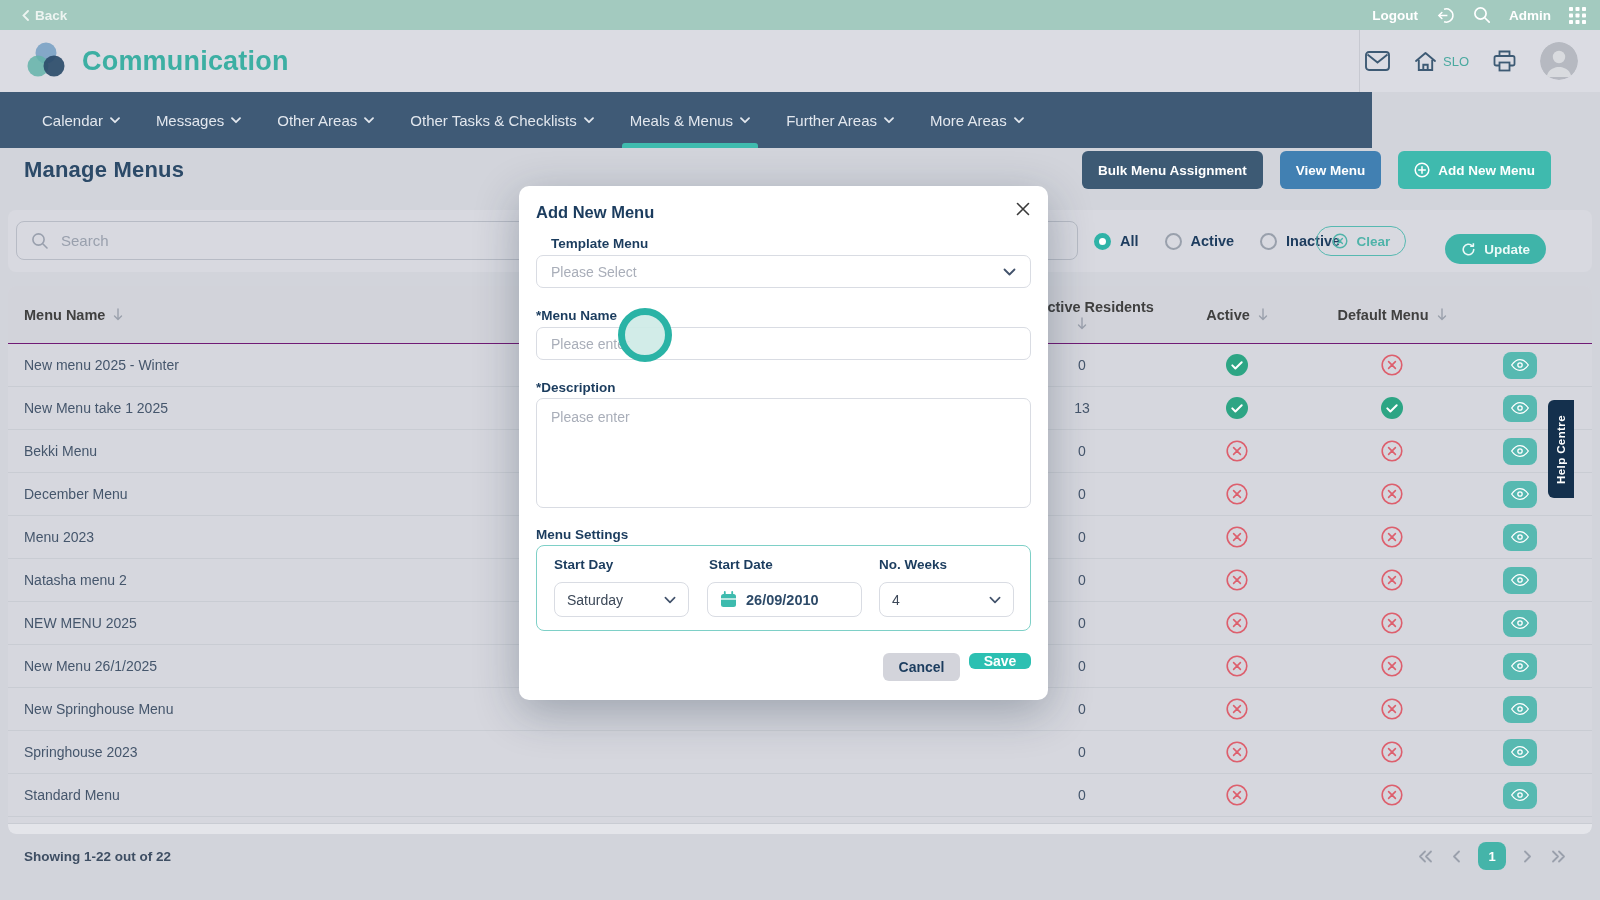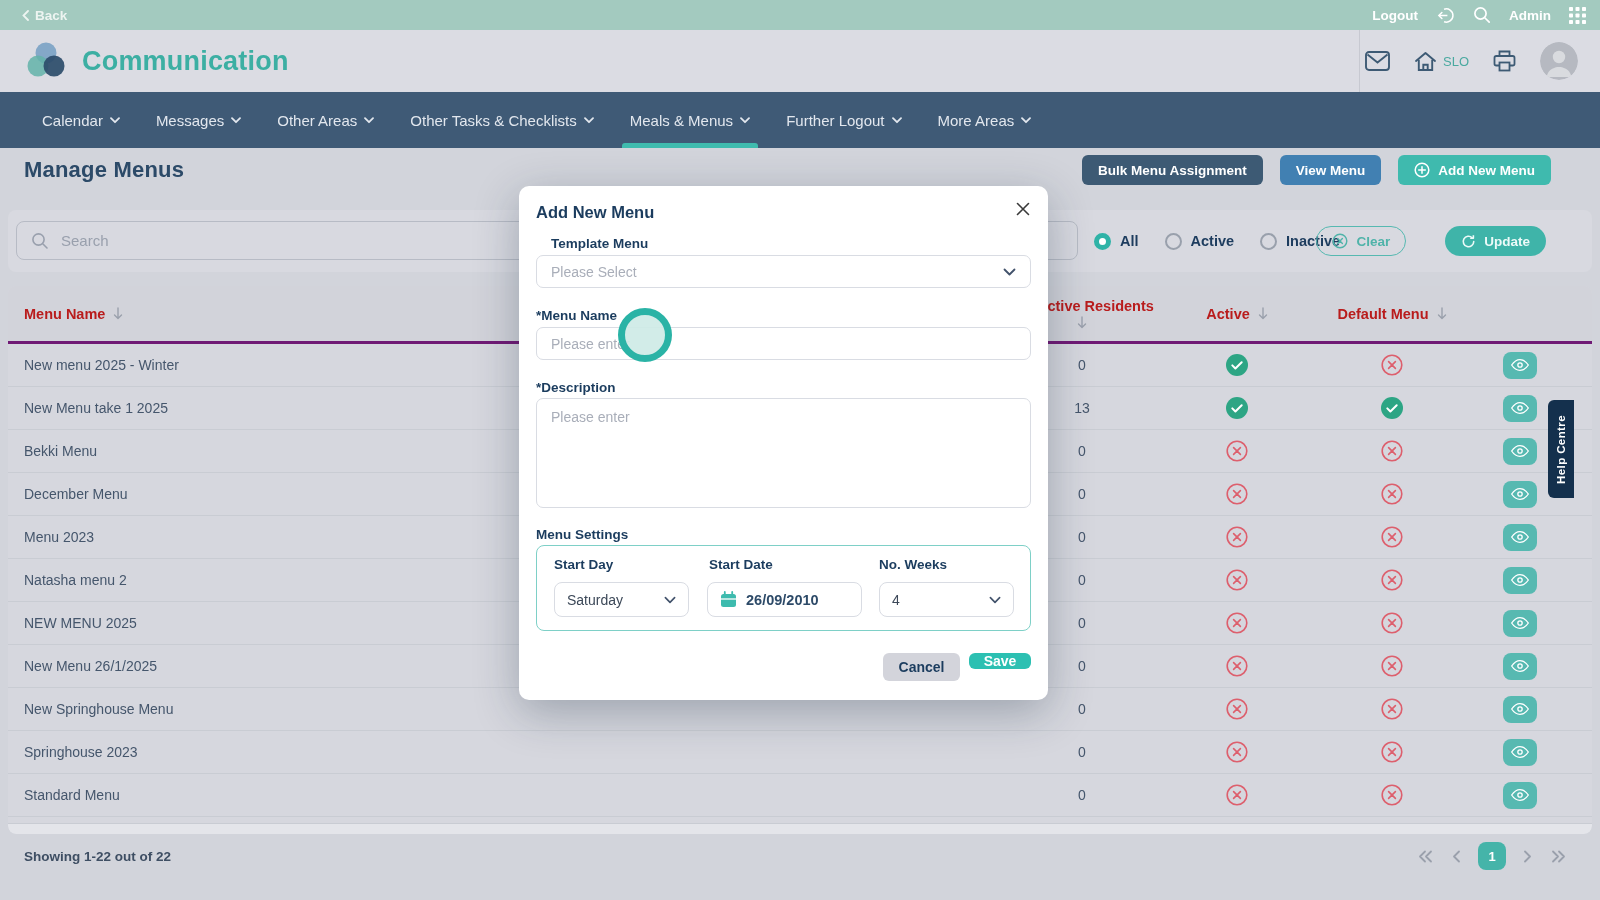--- a/index.html
+++ b/index.html
@@ -18,34 +18,34 @@
             display:flex; align-items:center; justify-content:space-between; padding:0 22px 0 24px; }
   .brand { display:flex; align-items:center; gap:12px; }
   .brand-title { font-size:27px; font-weight:700; color:#3cafa3; letter-spacing:.2px; }
   .header-divider { position:absolute; left:1359px; top:0; width:1px; height:62px; background:#c7c9d1; }
   .header-icons { display:flex; align-items:center; gap:24px; }
   .home-group { display:flex; align-items:center; gap:6px; }
   .slo-label { color:#4aa9a0; font-size:13px; font-weight:400; }
   .avatar { width:38px; height:38px; border-radius:50%; overflow:hidden; }
 
   
-  .nav { position:absolute; left:0; top:92px; width:1600px; height:56px; background:#3f5a76;
+  .nav { position:absolute; left:0; top:92px; width:1372px; height:56px; background:#3f5a76;
          display:flex; align-items:stretch; padding-left:24px; }
   .nav-item { position:relative; display:flex; align-items:center; gap:7px; padding:0 18px; color:#e2e7ee;
               font-size:15px; cursor:pointer; }
   .nav-item .underline { display:none; }
   .nav-item.active .underline { display:block; position:absolute; left:10px; right:10px; bottom:0;
               height:5px; background:#3fbbae; border-radius:3px 3px 0 0; }
 
   
   .titlebar { position:absolute; left:0; top:148px; width:1600px; height:44px;
               display:flex; align-items:center; justify-content:space-between; padding:0 49px 0 24px; }
   .page-title { font-size:22px; font-weight:700; color:#2c4a68; letter-spacing:.2px; }
   .title-buttons { display:flex; gap:17px; }
-  .btn { display:flex; align-items:center; gap:8px; height:30px; padding:0 16px; border:none; border-radius:6px;
+  .btn { display:flex; align-items:center; gap:8px; height:38px; padding:0 16px; border:none; border-radius:6px;
          font-family:inherit; font-size:13.5px; font-weight:600; color:#fff; cursor:pointer; }
   .btn-dark { background:#3d5a74; }
   .btn-blue { background:#4180b2; }
   .btn-teal { background:#3fbaae; }
 
   
   .filter-panel { position:absolute; left:8px; top:210px; width:1584px; height:62px; background:#d8d9e0; border-radius:8px; }
   .search-box { position:absolute; left:8px; top:11px; width:1062px; height:39px; border:1px solid #b7bbc5; border-radius:8px;
                 display:flex; align-items:center; gap:12px; padding:0 14px; }
   .search-box input { flex:1; border:none; background:transparent; outline:none; font-family:inherit;
@@ -53,27 +53,27 @@
   .search-box input::placeholder { color:#99a0ad; }
   .radio-group { position:absolute; left:1086px; top:0; height:62px; display:flex; align-items:center; gap:26px; }
   .radio-item { display:flex; align-items:center; gap:9px; cursor:pointer; }
   .radio-dot { width:17px; height:17px; border-radius:50%; border:2px solid #99a0ac; background:transparent; }
   .radio-item.selected .radio-dot { border:5px solid #2fb3a7; background:#fff; }
   .radio-label { font-size:14.5px; font-weight:700; color:#1d3c5e; }
   .filter-actions { position:absolute; right:46px; top:16px; display:flex; gap:39px; }
   .btn-clear { background:transparent; border:1px solid #56b9b1; color:#4fb3a9; border-radius:16px; height:30px;
                padding:0 15px; display:flex; align-items:center; gap:8px; font-family:inherit; font-size:13.5px; font-weight:600; cursor:pointer; }
   .btn-update { background:#3fb4a9; border:none; color:#ecfaf8; border-radius:16px; height:30px; padding:0 16px;
-                display:flex; align-items:center; gap:8px; font-family:inherit; font-size:13.5px; font-weight:600; cursor:pointer; }
+                display:flex; align-items:center; gap:8px; font-family:inherit; font-size:13.5px; font-weight:600; cursor:pointer;margin-top:8px; }
 
   
   .table-panel { position:absolute; left:8px; top:286px; width:1584px; height:548px; background:#d6d7de;
                  border-radius:8px; overflow:hidden; display:flex; flex-direction:column; }
   .t-grid { display:grid; grid-template-columns:1fr 160px 150px 160px 120px; align-items:center; }
-  .t-head { height:58px; background:#d2d3da; border-bottom:3px solid #701a75; font-size:14.5px; font-weight:700; color:#b91c1c; }
+  .t-head { height:58px; background:#d2d3da; border-bottom:1px solid #701a75; font-size:14.5px; font-weight:700; color:#404040; }
   .th { display:flex; align-items:center; gap:8px; justify-content:center; cursor:pointer; }
   .th-name { justify-content:flex-start; padding-left:16px; }
   .th-stack { flex-direction:column; gap:2px; }
   .t-row { height:43px; border-bottom:1px solid #c9ccd3; font-size:14px; color:#45566c; background:#d6d7de; }
   .td-name { padding-left:16px; }
   .td-center { display:flex; justify-content:center; }
   .eye-btn { width:34px; height:27px; border:none; border-radius:8px; background:#57b9b1;
              display:flex; align-items:center; justify-content:center; cursor:pointer; }
   .row-sliver { flex:1; background:#d6d7de; }
   .hscrollbar { height:10px; background:#e4e5ea; border-radius:0 0 8px 8px; }
@@ -247,21 +247,21 @@
     <div class="nav-item active">
       <span>Meals &amp; Menus</span>
       <span>
         <svg width="10" height="7" viewBox="0 0 10 7">
           <path d="M1 1.2l4 4 4-4" stroke="#e2e7ee" stroke-width="1.8" fill="none" stroke-linecap="round" stroke-linejoin="round"></path>
         </svg>
       </span>
       <div class="underline"></div>
     </div>
     <div class="nav-item">
-      <span>Further Logout</span>
+      <span>Further Areas</span>
       <span>
         <svg width="10" height="7" viewBox="0 0 10 7">
           <path d="M1 1.2l4 4 4-4" stroke="#e2e7ee" stroke-width="1.8" fill="none" stroke-linecap="round" stroke-linejoin="round"></path>
         </svg>
       </span>
     </div>
     <div class="nav-item">
       <span>More Areas</span>
       <span>
         <svg width="10" height="7" viewBox="0 0 10 7">

